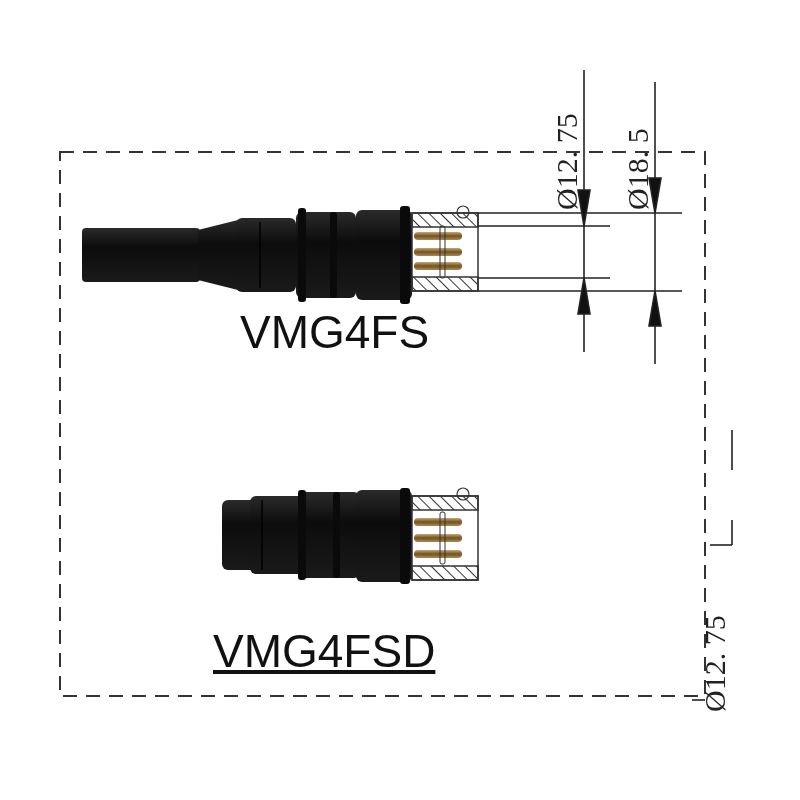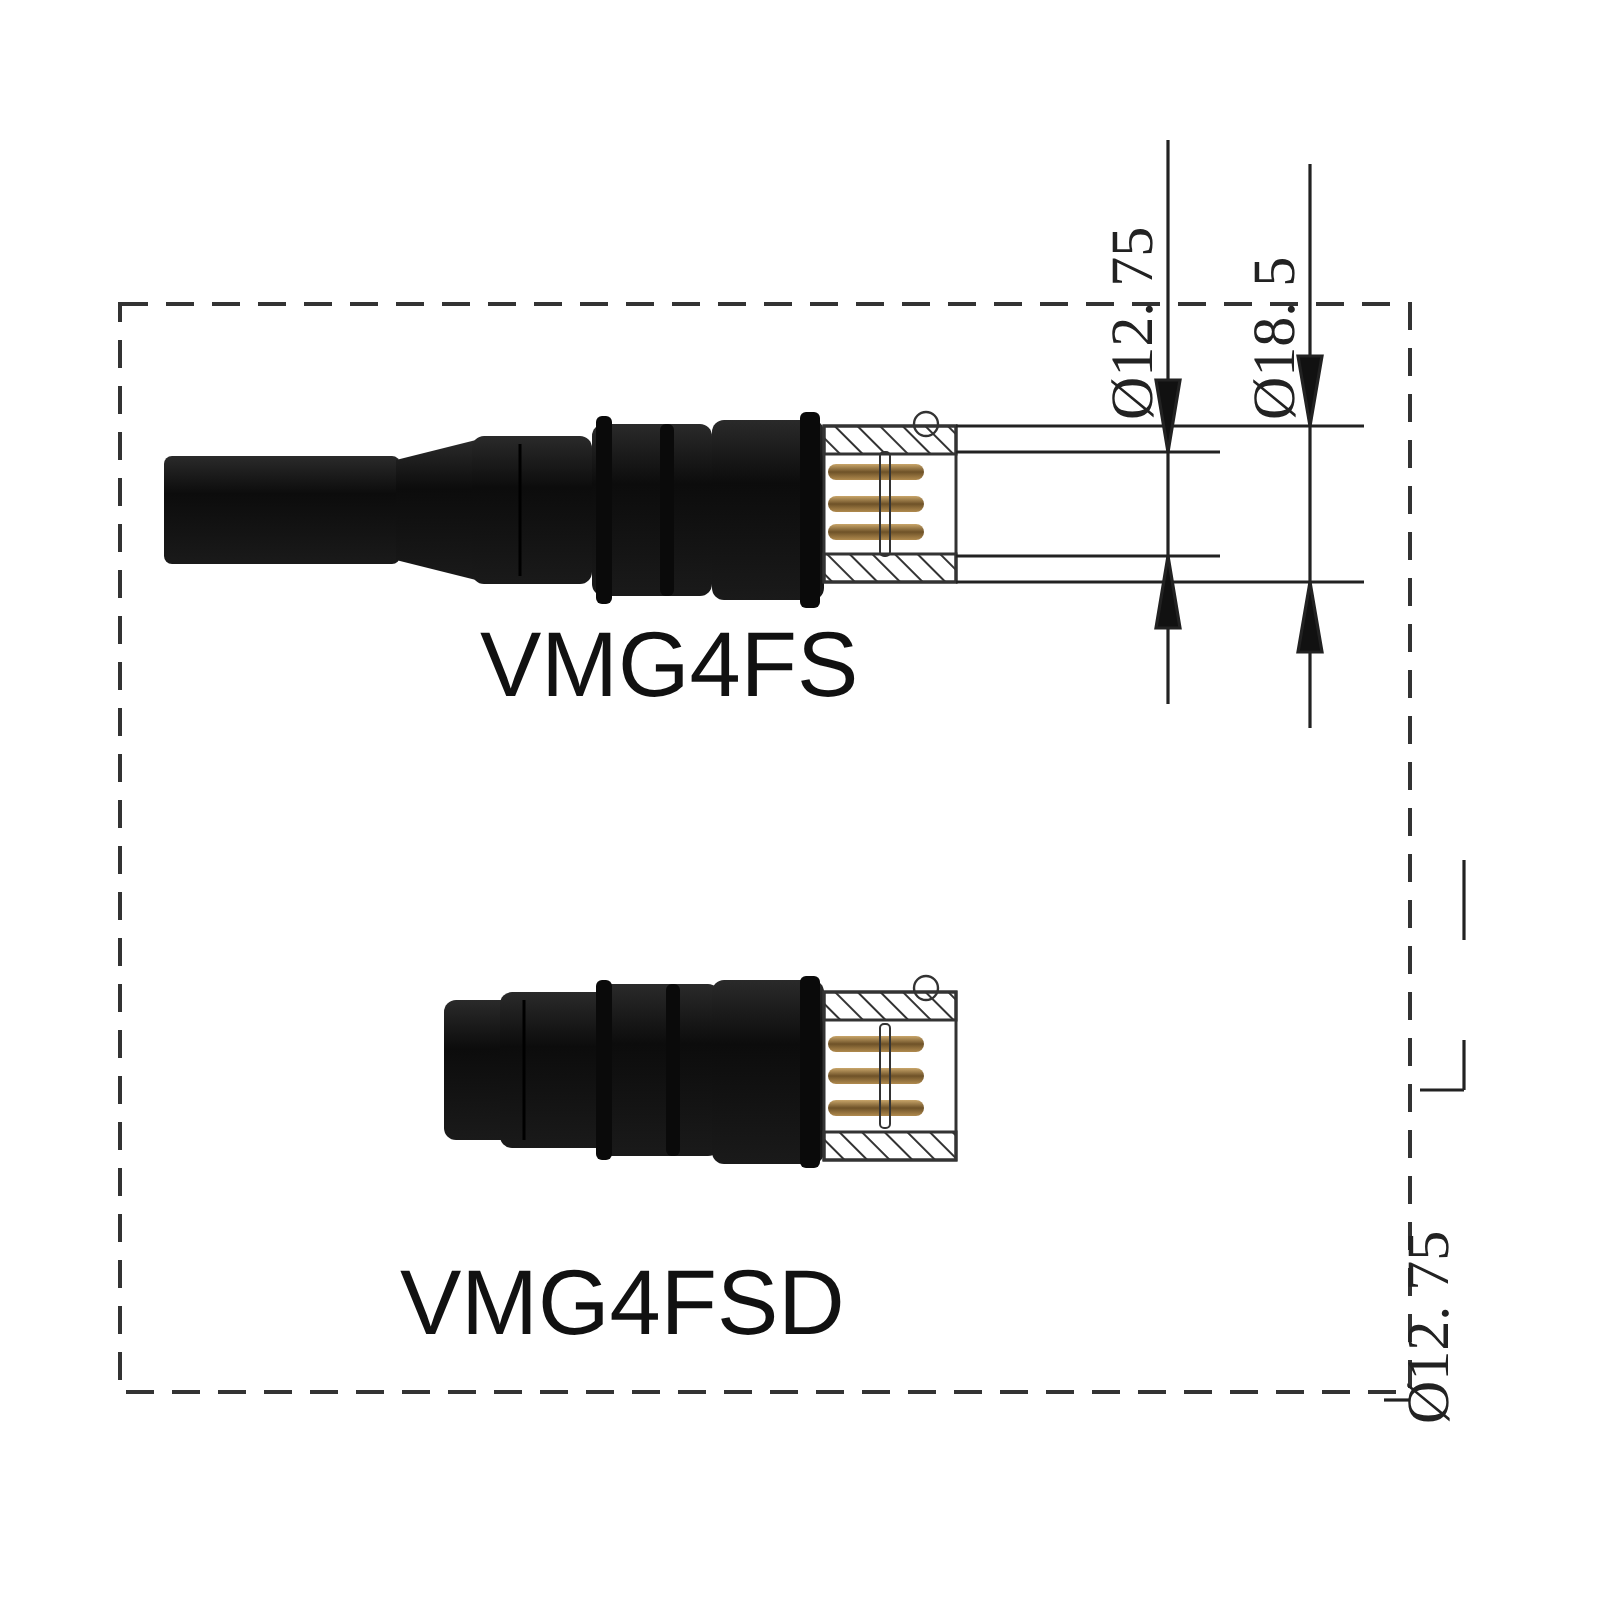--- a/index.html
+++ b/index.html
@@ -95,19 +95,19 @@
     <g stroke="#222" stroke-width="1.6">
       <line x1="732" y1="430" x2="732" y2="470"></line>
       <line x1="732" y1="520" x2="732" y2="545"></line>
       <line x1="710" y1="545" x2="732" y2="545"></line>
       <line x1="692" y1="700" x2="705" y2="700"></line>
     </g>
   </svg>
 
   
   <div class="label" style="left:240px; top:309px;">VMG4FS</div>
-  <div class="label" style="left:200px; top:628px;">VMG4FSD</div>
+  <div class="label" style="left:213px; top:628px;text-decoration:underline;">VMG4FSD</div>
 
   
   <div class="dimtext" style="left:550px; top:210px; transform:rotate(-90deg);">Ø12. 75</div>
   <div class="dimtext" style="left:621px; top:210px; transform:rotate(-90deg);">Ø18. 5</div>
   <div class="dimtext" style="left:698px; top:712px; transform:rotate(-90deg);">Ø12. 75</div>
 </div>
 
 </body></html>

